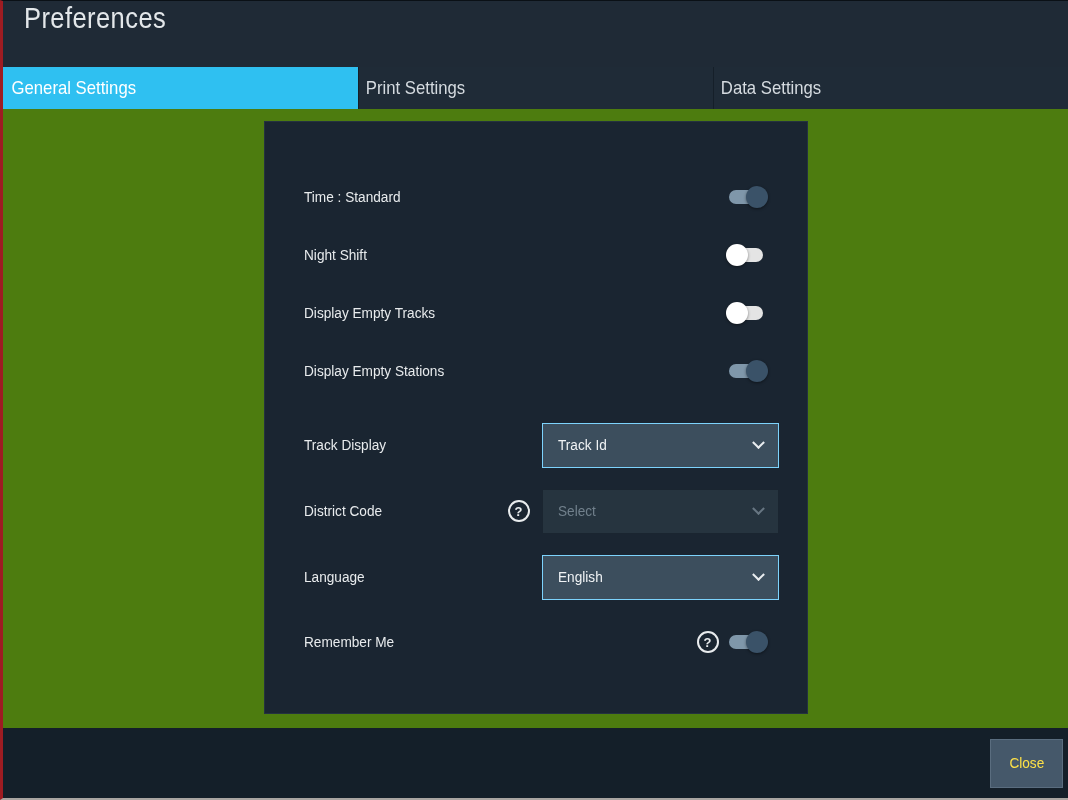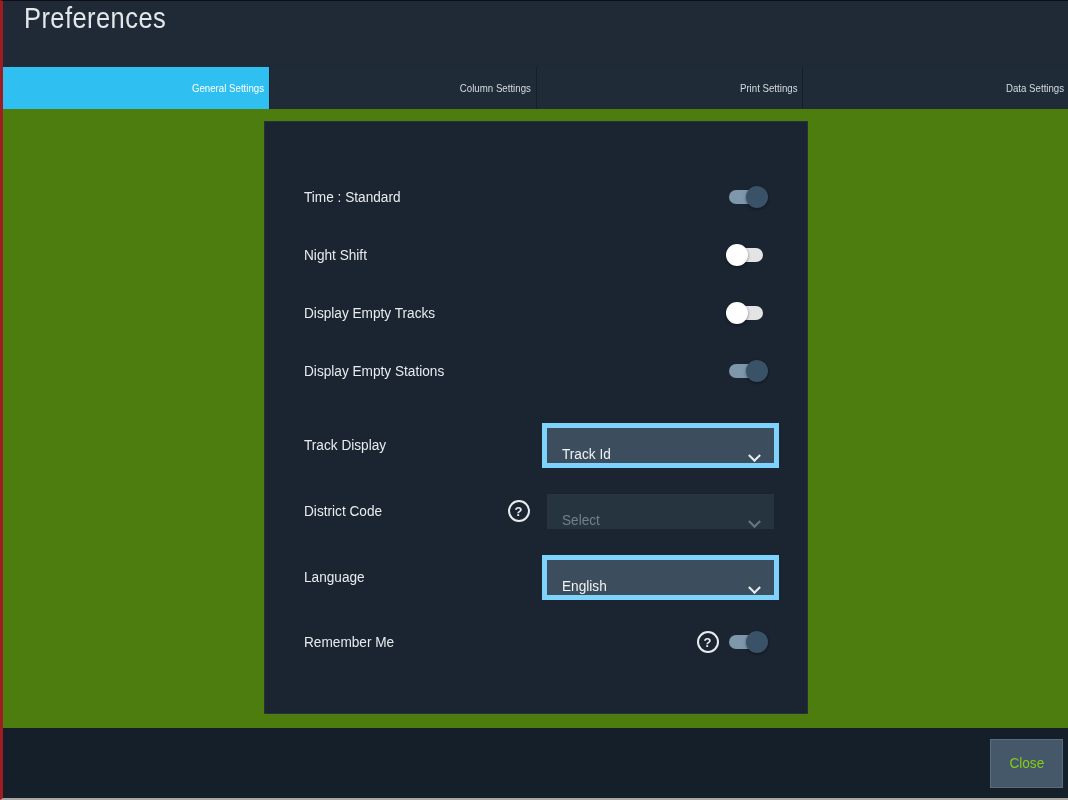--- a/index.html
+++ b/index.html
@@ -35,22 +35,22 @@
   }
 
   
   .tabs {
     height:42px; flex:0 0 42px;
     display:flex;
     background:#1f2b37;
   }
   .tab {
     flex:1 1 25%;
-    display:flex; align-items:center; justify-content:flex-end;
-    color:#d5dbe0; font-size:11px;
+    display:flex; align-items:center; justify-content:flex-start;
+    color:#d5dbe0; font-size:19px;
     cursor:pointer;
     border-left:1px solid #151f29;
   }
   .tab:first-child { border-left:none; }
   .tab.active { background:#2fc0f1; color:#ffffff; border-left:none; }
 
   
   .content {
     flex:1 1 auto;
     background:#4d7c0f;
@@ -87,22 +87,22 @@
     background:#ffffff;
     box-shadow:0 1px 3px rgba(0,0,0,.45);
   }
   .switch.on .track { background:#7f97aa; }
   .switch.on .knob { left:auto; right:-4px; background:#3a5268; }
 
   
   .select {
     width:237px; flex:0 0 237px; height:45px;
     background:#3c4e5d;
-    border:5px solid #7dd3fc;
-    display:flex; align-items:flex-end;
+    border:1px solid #7dd3fc;
+    display:flex; align-items:center;
     padding:0 15px;
     color:#f0f3f5; font-size:15.5px;
     cursor:pointer;
   }
   .select .val { flex:1 1 auto; }
   .select .chev {
     width:9px; height:9px;
     border-right:2px solid #e9edf0; border-bottom:2px solid #e9edf0;
     transform:rotate(45deg) translate(-2px,-2px);
   }
@@ -126,41 +126,38 @@
   .footer {
     height:70px; flex:0 0 70px;
     background:#141f29;
     display:flex; align-items:center; justify-content:flex-end;
     padding-right:5px;
   }
   .close-btn {
     width:73px; height:49px;
     background:#45586a;
     border:1px solid #5a6d7f;
-    color:#84cc16; font-size:15.5px;
+    color:#fde047; font-size:15.5px;
     font-family:"Liberation Sans", sans-serif;
     display:flex; align-items:center; justify-content:center;
     cursor:pointer;
   }
 </style>
 </head>
 <body>
 
 <div class="window">
 
   <div class="header">
     <div class="title">Preferences</div>
   </div>
 
   <div class="tabs">
     <div class="tab active">
       <span class="cond center-cond">General Settings</span>
-    </div>
-    <div class="tab">
-      <span class="cond center-cond">Column Settings</span>
     </div>
     <div class="tab">
       <span class="cond center-cond">Print Settings</span>
     </div>
     <div class="tab">
       <span class="cond center-cond">Data Settings</span>
     </div>
   </div>
 
   <div class="content">

